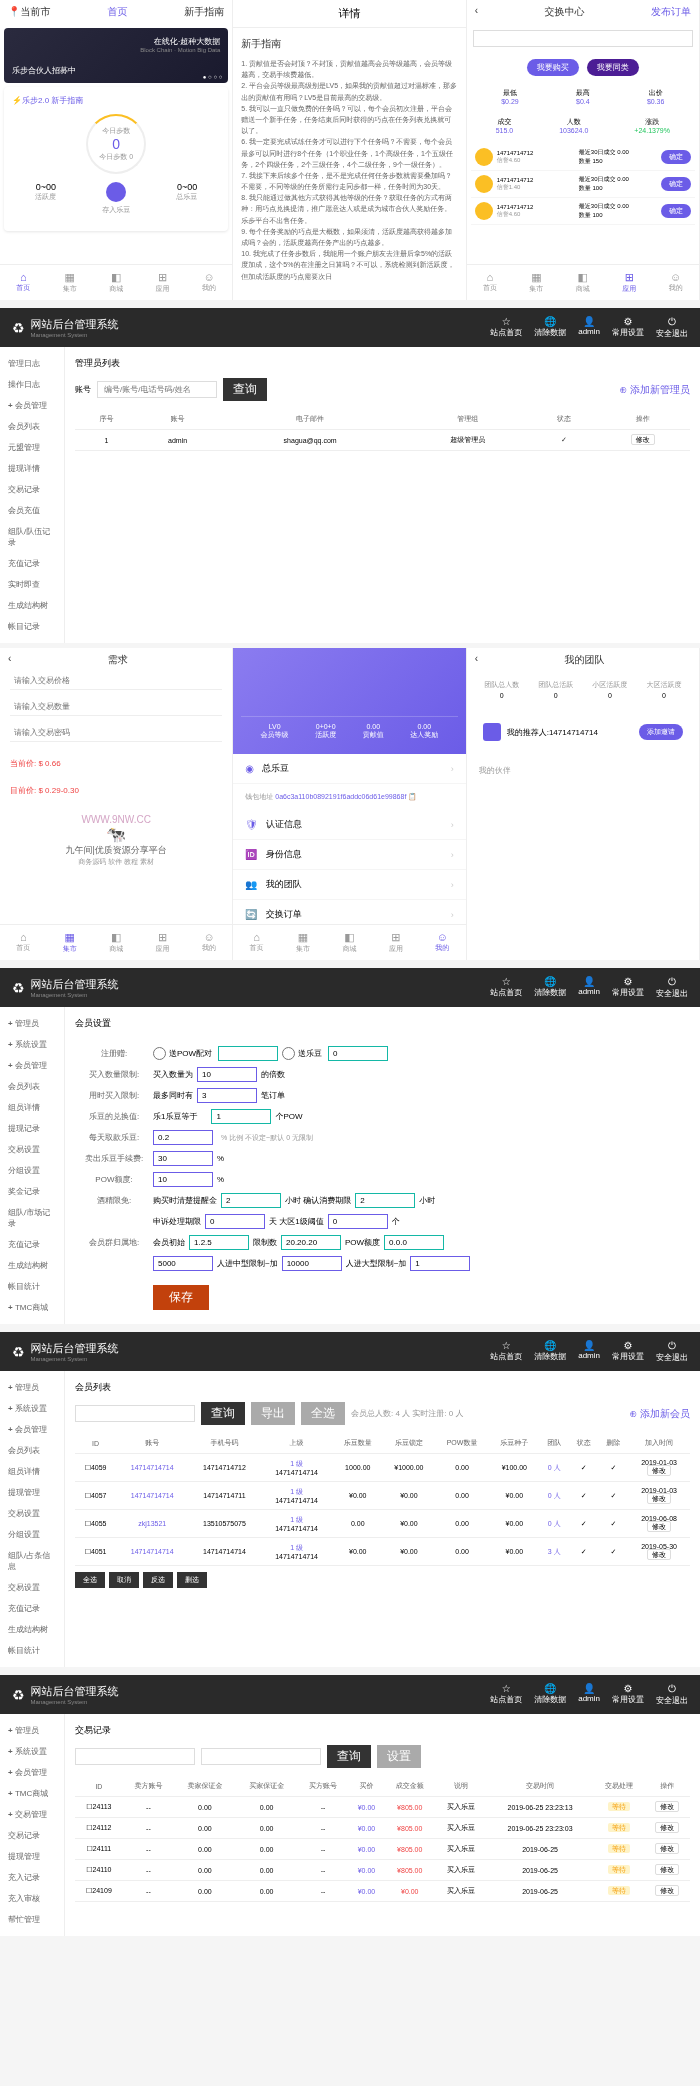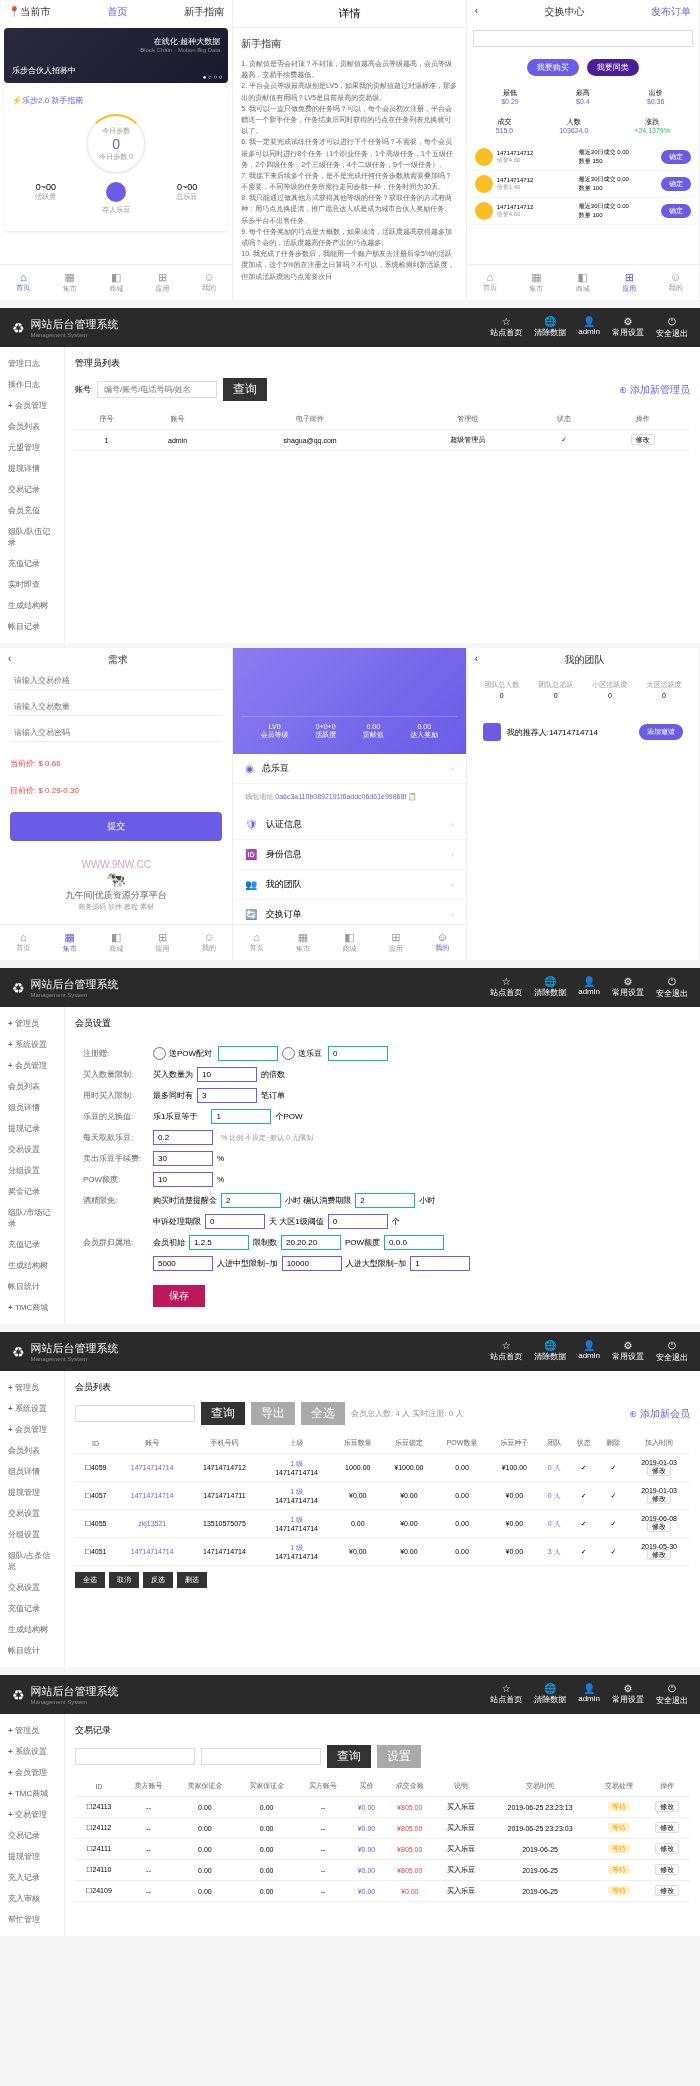--- a/index.html
+++ b/index.html
@@ -96,25 +96,25 @@
 .team-stats{display:flex;justify-content:space-around;padding:8px;font-size:7px;text-align:center}
 .team-stats .v{display:block;margin-top:2px}
 .recommend{display:flex;align-items:center;padding:8px;margin:8px;font-size:8px}
 .rec-icon{width:18px;height:18px;background:#6b5ce7;border-radius:3px;margin-right:6px}
 .rec-btn{margin-left:auto;background:#6b5ce7;color:#fff;padding:3px 8px;border-radius:10px;font-size:7px}
 .partner-label{padding:8px 12px;font-size:8px;color:#999}
 
 
 .settings-form{padding:8px}
 .setting-row{display:flex;align-items:center;margin-bottom:6px;font-size:8px}
-.setting-label{width:70px;text-align:left;padding-right:8px;color:#666}
+.setting-label{width:70px;text-align:center;padding-right:8px;color:#666}
 .setting-input{width:60px;padding:2px 4px;border:1px solid #6b5ce7;font-size:8px;margin-right:4px}
 .setting-input.teal{border-color:#14b8a6}
 .setting-radio{margin-right:3px}
-.setting-save{background:#be185d;color:#fff;padding:4px 16px;border:none;font-size:10px;margin-left:78px}
+.setting-save{background:#c2410c;color:#fff;padding:4px 16px;border:none;font-size:12px;margin-left:78px}
 .hint{font-size:7px;color:#999;margin-left:4px}
 
 .bulk-btns{display:flex;gap:4px;margin-top:6px}
 .bulk-btn{padding:3px 8px;border:none;font-size:7px;color:#fff}
 .bulk-btn.dark{background:#333}
 </style>
 </head>
 <body>
 
 <div class="section mobile-row">
@@ -336,21 +336,20 @@
     <div class="m-header">
         <span>‹</span>
         <span>需求</span>
         <span></span>
       </div>
     <div class="form-group"><input class="form-input" placeholder="请输入交易价格" style=""></div>
     <div class="form-group"><input class="form-input" placeholder="请输入交易数量" style=""></div>
     <div class="form-group"><input class="form-input" placeholder="请输入交易密码" style=""></div>
     <div class="price-row"><span>当前价: $ 0.66</span></div>
     <div class="price-row"><span>目前价: $ 0.29-0.30</span></div>
-    <button class="submit-btn">提交</button>
     <div class="logo-area">
       <div style="color:#d4a5c5;font-size:10px">WWW.9NW.CC</div>
       <div style="font-size:16px">🐄</div>
       <div class="big">九午间|优质资源分享平台</div>
       <div>商务源码 软件 教程 素材</div>
     </div>
     <div class="bottom-nav">
       <div class="nav-item"><div class="nav-icon">⌂</div><span>首页</span></div>
       <div class="nav-item active"><div class="nav-icon">▦</div><span>集市</span></div>
       <div class="nav-item"><div class="nav-icon">◧</div><span>商城</span></div>
@@ -446,20 +445,21 @@
           <div style="color:#999">大区活跃度</div>
           <span class="v">0</span>
         </div>
       </div>
     <div class="recommend">
       <div class="rec-icon"></div>
       <span>我的推荐人:</span>
       <span>14714714714</span>
       <span class="rec-btn">添加邀请</span>
     </div>
+    <div class="partner-label">我的伙伴</div>
   </div>
 </div>
 
 <div class="section admin">
   <div class="admin-header">
     <div class="admin-logo">
         <span class="admin-logo-icon">♻</span>
         <div>
           <div>网站后台管理系统</div>
           <div style="font-size:6px;color:#888">Management System</div>

